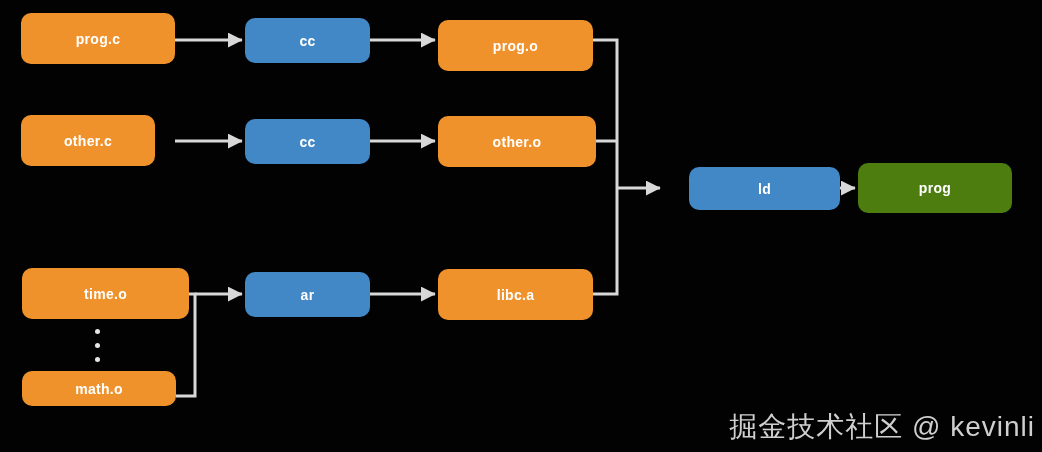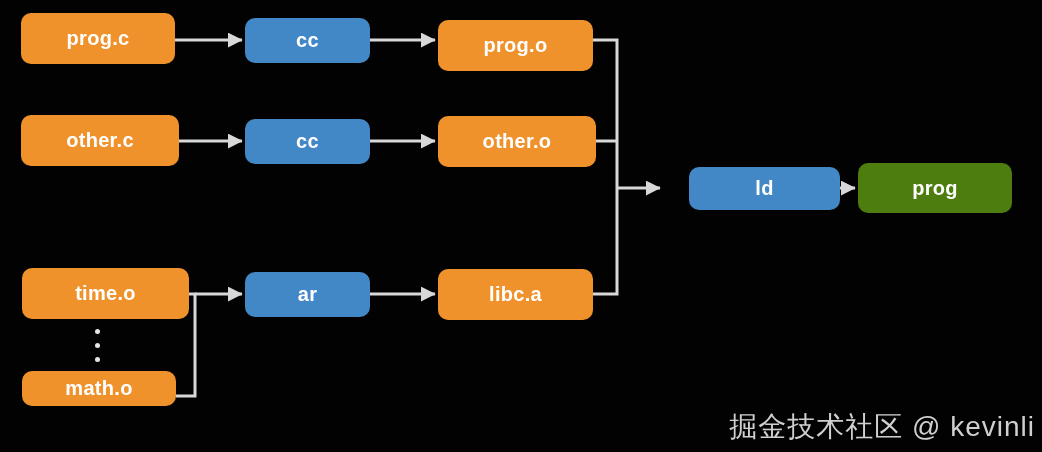--- a/index.html
+++ b/index.html
@@ -14,21 +14,21 @@
   .connector{
     fill:none;
     stroke:var(--line,#d8d8d8);
     stroke-width:3;
   }
   .node{
     position:absolute;
     display:flex;align-items:center;justify-content:center;
     border-radius:10px;
     color:#fff;
-    font-size:20px;
+    font-size:14px;
     font-weight:700;
     letter-spacing:.3px;
     box-sizing:border-box;
   }
   .ellipsis{
     position:absolute;
     display:flex;flex-direction:column;align-items:center;
     gap:9px;
   }
   .ellipsis .dot{
@@ -72,21 +72,21 @@
 
     <path class="connector" d="M790,188 H855" marker-end="url(#arrow)"></path>
   </svg>
 
   <div class="node" style="left: 21px; top: 13px; width: 154px; height: 51px; background: rgb(240, 146, 43);">prog.c</div>
 
   <div class="node" style="left: 245px; top: 18px; width: 125px; height: 45px; background: rgb(66, 135, 198);">cc</div>
 
   <div class="node" style="left: 438px; top: 20px; width: 155px; height: 51px; background: rgb(240, 146, 43);">prog.o</div>
 
-  <div class="node" style="left: 21px; top: 115px; width: 158px; height: 51px; background: rgb(240, 146, 43);">other.c</div>
+  <div class="node" style="left: 21px; top: 115px; width: 134px; height: 51px; background: rgb(240, 146, 43);">other.c</div>
 
   <div class="node" style="left: 245px; top: 119px; width: 125px; height: 45px; background: rgb(66, 135, 198);">cc</div>
 
   <div class="node" style="left: 438px; top: 116px; width: 158px; height: 51px; background: rgb(240, 146, 43);">other.o</div>
 
   <div class="node" style="left: 689px; top: 167px; width: 151px; height: 43px; background: rgb(66, 135, 198);">ld</div>
 
   <div class="node" style="left: 858px; top: 163px; width: 154px; height: 50px; background: #4d7c0f;">prog</div>
 
   <div class="node" style="left: 22px; top: 268px; width: 167px; height: 51px; background: rgb(240, 146, 43);">time.o</div>

